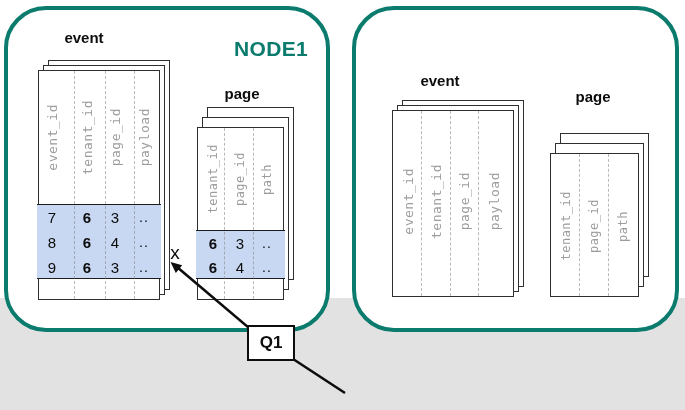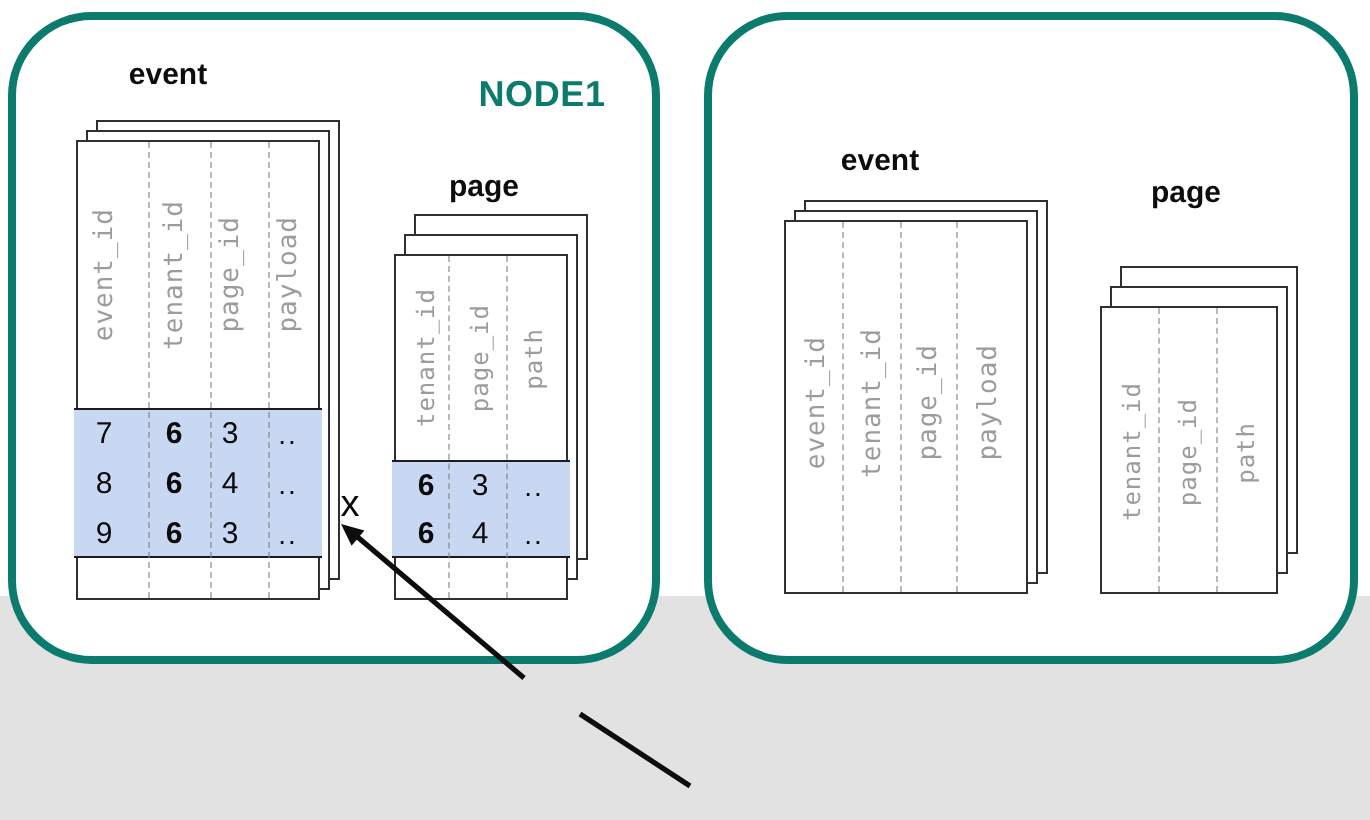--- a/index.html
+++ b/index.html
@@ -11,21 +11,21 @@
     --headtxt:#9c9c9c;
   }
   html,body{margin:0;padding:0;}
   body{font-family:"Liberation Sans", sans-serif; background:#fff;}
   #canvas{position:relative;width:685px;height:410px;background:#ffffff;overflow:hidden;}
 
   .floor{position:absolute;left:0;top:298px;width:685px;height:112px;background:var(--floor);z-index:0;}
 
   .node{position:absolute;top:6px;height:326px;background:#ffffff;border:4px solid var(--teal);
         border-radius:42px;box-sizing:border-box;z-index:1;}
-  .node-label{position:absolute;z-index:2;color:var(--teal);font-weight:bold;font-size:18px;
+  .node-label{position:absolute;z-index:2;color:var(--teal);font-weight:bold;font-size:21px;
         width:84px;text-align:center;letter-spacing:0.3px;}
 
   .tbl-title{position:absolute;z-index:2;font-weight:bold;font-size:15px;color:#0d0d0d;
         width:80px;text-align:center;}
 
   .card{position:absolute;background:#fff;border:1.6px solid var(--cardline);box-sizing:border-box;z-index:2;}
   .front{overflow:visible;}
 
   .sep{position:absolute;top:0;bottom:0;width:0;border-left:1.5px dashed rgba(128,128,128,0.55);}
 
@@ -177,14 +177,17 @@
   </div>
 
   <div class="join-x" style="left:166px;top:242px;">x</div>
 
   <svg id="arrow-layer" width="685" height="410" viewBox="0 0 685 410">
     <line x1="177" y1="267" x2="262" y2="339" stroke="#0d0d0d" stroke-width="2.6"></line>
     <polygon points="170.5,262 182.2,265.2 175.8,272.9" fill="#0d0d0d"></polygon>
     <line x1="290" y1="357" x2="345" y2="393" stroke="#0d0d0d" stroke-width="2.6"></line>
   </svg>
 
+  <div class="q1-box">
+    <span>Q1</span>
+  </div>
 
 </div>
 
 </body></html>

